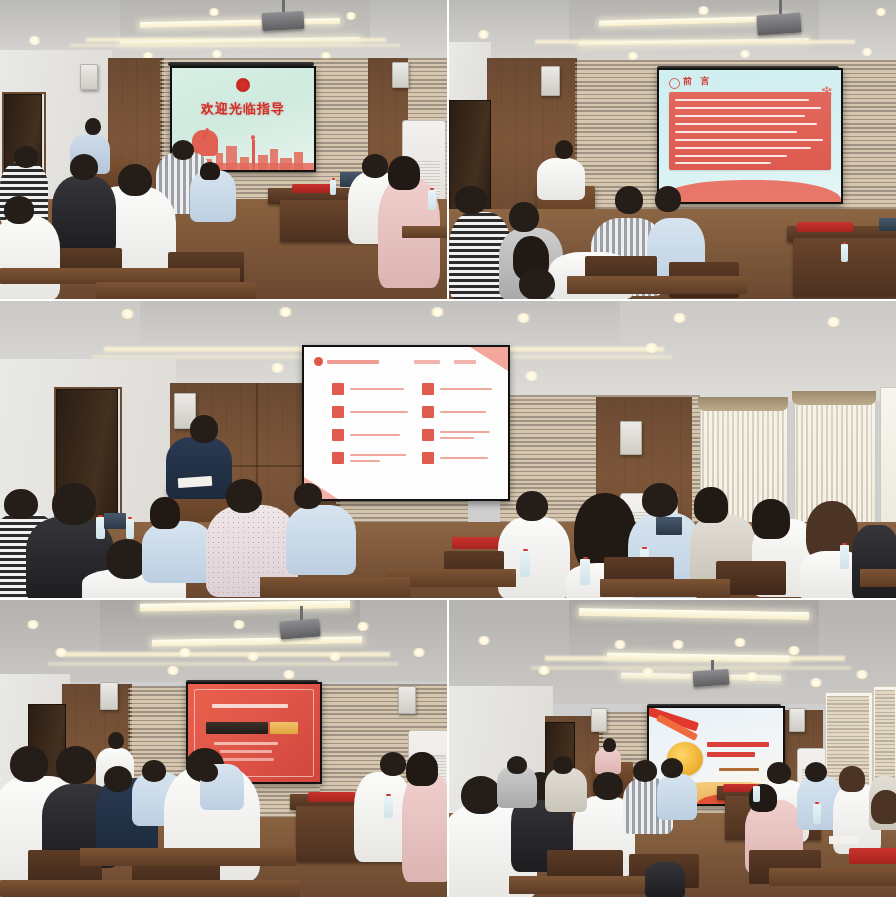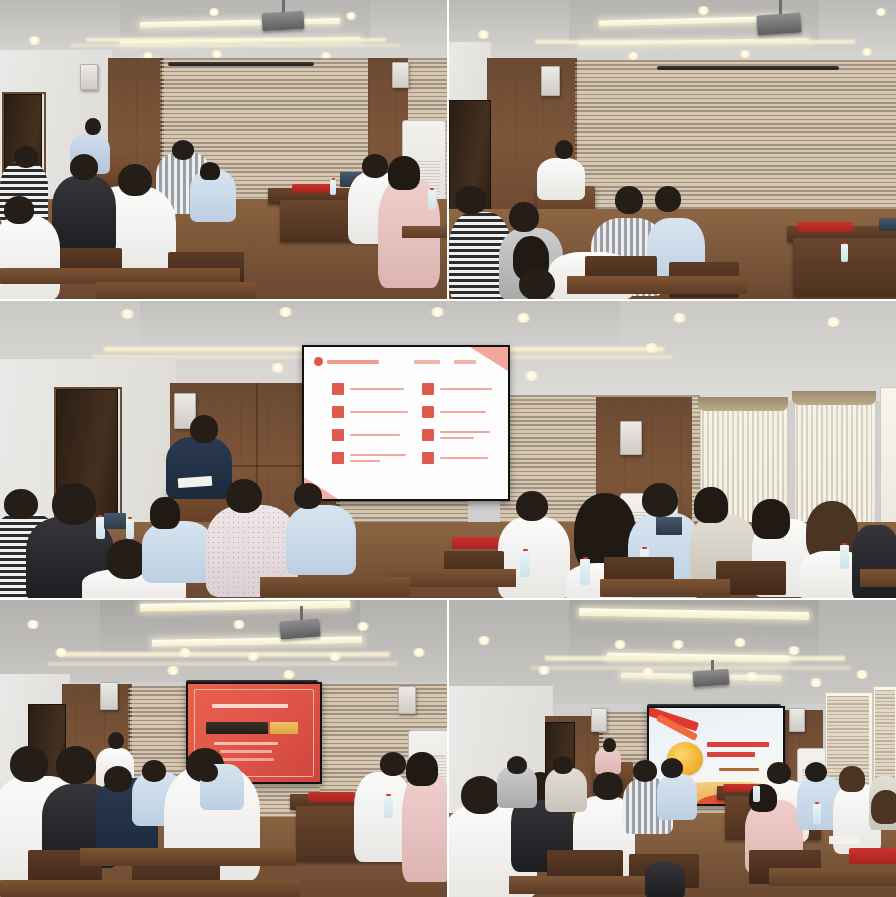--- a/index.html
+++ b/index.html
@@ -137,20 +137,45 @@
       <div class="door-frame" style="left:2px;top:92px;width:40px;height:148px;"></div>
       <div class="door" style="left:4px;top:94px;width:36px;height:146px;"></div>
       <div class="speaker" style="left:80px;top:64px;width:16px;height:24px;"></div>
       <div class="speaker" style="left:392px;top:62px;width:15px;height:24px;"></div>
 
       <div class="ac" style="left:402px;top:120px;width:42px;height:120px;">
         <div class="ac-grill" style="left:5px;top:40px;right:5px;height:60px;"></div>
       </div>
 
       <div class="screen-roller" style="left:168px;top:62px;width:146px;"></div>
+      <div class="screenbox" style="left:170px;top:66px;width:142px;height:102px;">
+        <div class="screen">
+          <div class="slide slide-teal">
+            <div class="emblem" style="left:50%;margin-left:-7px;top:10px;width:14px;height:14px;"></div>
+            <div class="slide-title blur" style="top:32px;font-size:13px;text-shadow:0 0 2px rgba(207,47,40,.5);">欢迎光临指导</div>
+            <div class="skyline" style="height:34px;">
+              <div class="sky-b" style="left:6px;width:10px;height:14px;"></div>
+              <div class="sky-b" style="left:18px;width:8px;height:20px;"></div>
+              <div class="sky-b" style="left:28px;width:12px;height:11px;"></div>
+              <div class="sky-b" style="left:44px;width:7px;height:17px;"></div>
+              <div class="sky-b" style="left:54px;width:11px;height:24px;"></div>
+              <div class="sky-b" style="left:68px;width:9px;height:13px;"></div>
+              <div class="tower" style="left:80px;height:30px;width:3px;"></div>
+              <div class="sky-b" style="left:86px;width:10px;height:15px;"></div>
+              <div class="sky-b" style="left:98px;width:8px;height:21px;"></div>
+              <div class="sky-b" style="left:108px;width:12px;height:12px;"></div>
+              <div class="sky-b" style="left:122px;width:9px;height:18px;"></div>
+              <div class="sky-b" style="left:0;right:0;height:7px;"></div>
+            </div>
+
+            <div style="position:absolute;left:20px;bottom:14px;width:26px;height:26px;background:#e0594a;border-radius:42% 42% 20% 20%;opacity:.95;"></div>
+            <div style="position:absolute;left:32px;bottom:30px;width:3px;height:12px;background:#e0594a;transform:rotate(22deg);"></div>
+          </div>
+        </div>
+      </div>
 
       <div class="podium" style="left:76px;top:160px;width:52px;height:42px;"></div>
       <div class="body sh-blue blur" style="left:70px;top:134px;width:40px;height:40px;"></div>
       <div class="head blur" style="left:85px;top:118px;width:16px;height:17px;"></div>
 
       <div class="floor" style="height:100px;background:linear-gradient(#8a6240,#6b4830);"></div>
       <div class="desk" style="left:268px;top:188px;width:120px;height:16px;"></div>
       <div class="desk" style="left:280px;top:200px;width:100px;height:42px;"></div>
       <div class="redcloth" style="left:292px;top:184px;width:44px;height:9px;"></div>
       <div class="laptop" style="left:340px;top:172px;width:22px;height:15px;"></div>
@@ -207,20 +232,42 @@
       <div class="projector" style="left:308px;top:14px;width:44px;height:20px;transform:rotate(-4deg);"></div>
 
       <div class="wall-white" style="left:0;top:42px;width:42px;height:160px;"></div>
       <div class="wall-wood" style="left:38px;top:58px;width:90px;height:180px;"></div>
       <div class="wall-slat" style="left:126px;top:60px;width:322px;height:190px;"></div>
       <div class="wood-seam" style="left:126px;top:60px;width:2px;height:190px;"></div>
       <div class="door" style="left:0;top:100px;width:40px;height:142px;"></div>
       <div class="speaker" style="left:92px;top:66px;width:17px;height:28px;"></div>
 
       <div class="screen-roller" style="left:208px;top:66px;width:182px;"></div>
+      <div class="screenbox" style="left:208px;top:68px;width:182px;height:132px;">
+        <div class="screen">
+          <div class="slide slide-cyan">
+            <div style="position:absolute;left:10px;top:8px;width:9px;height:9px;border-radius:50%;border:1.4px solid #d8564a;"></div>
+            <div class="blur" style="position:absolute;left:24px;top:5px;font-size:9px;color:#cf3b30;font-weight:bold;letter-spacing:3px;">前 言</div>
+            <div class="snow" style="right:8px;top:14px;font-size:15px;">❄</div>
+            <div class="redblock" style="left:10px;top:22px;right:10px;height:78px;">
+              <div class="rline" style="left:6px;top:7px;right:22px;"></div>
+              <div class="rline" style="left:6px;top:15px;right:10px;"></div>
+              <div class="rline" style="left:6px;top:23px;right:26px;"></div>
+              <div class="rline" style="left:6px;top:31px;right:14px;"></div>
+              <div class="rline" style="left:6px;top:39px;right:34px;"></div>
+              <div class="rline" style="left:6px;top:47px;right:8px;"></div>
+              <div class="rline" style="left:6px;top:55px;right:20px;"></div>
+              <div class="rline" style="left:6px;top:63px;right:44px;"></div>
+              <div class="rline" style="left:6px;top:70px;right:60px;"></div>
+            </div>
+            <div class="wave2" style="height:22px;"></div>
+            <div class="wave2" style="height:14px;opacity:.8;border-radius:60% 40% 0 0/100% 100% 0 0;"></div>
+          </div>
+        </div>
+      </div>
 
       <div class="podium" style="left:88px;top:186px;width:58px;height:46px;"></div>
       <div class="body sh-white blur" style="left:88px;top:158px;width:48px;height:42px;"></div>
       <div class="head blur" style="left:106px;top:140px;width:18px;height:19px;"></div>
 
       <div class="floor" style="height:90px;background:linear-gradient(#8d6644,#6a4830);"></div>
 
       <div class="desk" style="left:338px;top:226px;width:110px;height:16px;"></div>
       <div class="redcloth" style="left:348px;top:222px;width:56px;height:10px;"></div>
       <div class="desk" style="left:344px;top:238px;width:104px;height:58px;"></div>

